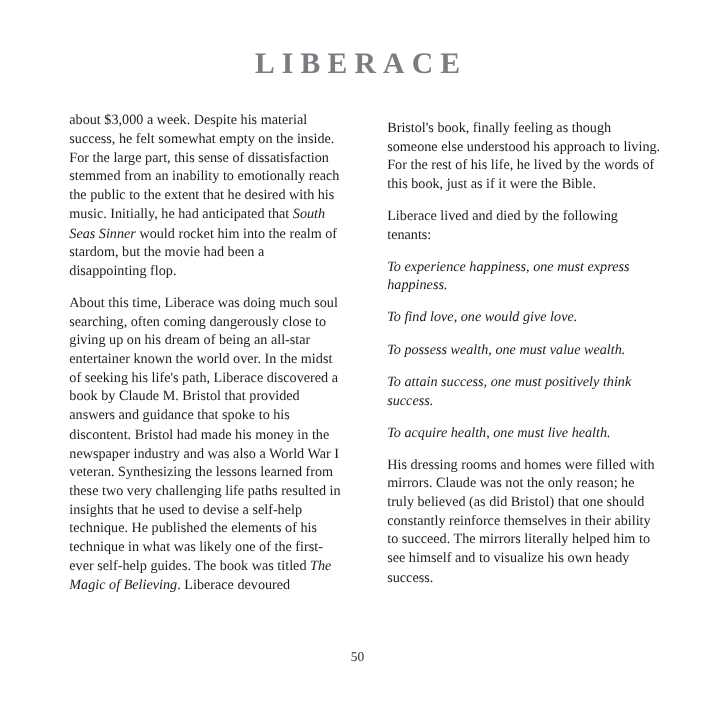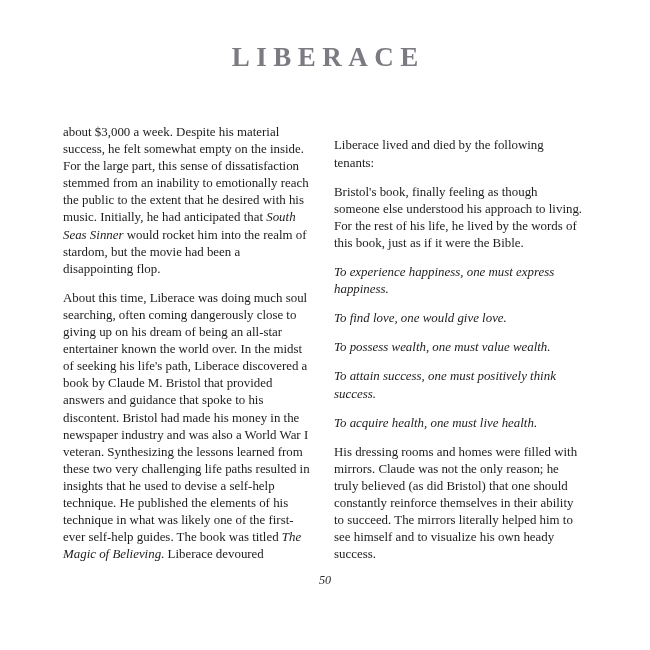--- a/index.html
+++ b/index.html
@@ -35,23 +35,22 @@
     line-height: 1;
     white-space: nowrap;
   }
   .columns {
     position: absolute;
     top: 101px;
     left: 63px;
     width: 521px;
     display: flex;
     flex-direction: row;
-    align-items: flex-end;
-    gap: 22px;
-    margin-top: 23px;
+    align-items: center;
+    gap: 40px;
   }
   .column {
     width: 249px;
     flex: 0 0 249px;
   }
   p {
     margin: 0 0 12px 0;
     font-size: 12.9px;
     line-height: 17.1px;
     text-align: left;
@@ -62,47 +61,46 @@
   }
   .tenet {
     font-style: italic;
     margin: 0 0 12px 0;
   }
   .it {
     font-style: italic;
   }
   .page-number {
     position: absolute;
-    top: 574px;
+    top: 591px;
     left: 0;
     width: 650px;
     text-align: center;
     font-size: 12.2px;
     color: #2b2b2b;
     line-height: 1;
-    font-style: italic;
   }
 </style>
 </head>
 <body>
 
 <div class="page">
 
   <div class="chapter-title">LIBERACE</div>
 
   <div class="columns">
 
     <div class="column">
       <p><span>about $3,000 a week. Despite his material success, he felt somewhat empty on the inside. For the large part, this sense of dissatisfaction stemmed from an inability to emotionally reach the public to the extent that he desired with his music. Initially, he had anticipated that </span><span class="it">South Seas Sinner</span><span> would rocket him into the realm of stardom, but the movie had been a disappointing flop.</span></p>
       <p><span>About this time, Liberace was doing much soul searching, often coming dangerously close to giving up on his dream of being an all-star entertainer known the world over. In the midst of seeking his life's path, Liberace discovered a book by Claude M. Bristol that provided answers and guidance that spoke to his discontent. Bristol had made his money in the newspaper industry and was also a World War I veteran. Synthesizing the lessons learned from these two very challenging life paths resulted in insights that he used to devise a self-help technique. He published the elements of his technique in what was likely one of the first-ever self-help guides. The book was titled </span><span class="it">The Magic of Believing</span><span>. Liberace devoured</span></p>
     </div>
 
     <div class="column">
+      <p>Bristol's book, finally feeling as though someone else understood his approach to living. For the rest of his life, he lived by the words of this book, just as if it were the Bible.</p>
       <p>Liberace lived and died by the following tenants:</p>
-      <p>Bristol's book, finally feeling as though someone else understood his approach to living. For the rest of his life, he lived by the words of this book, just as if it were the Bible.</p>
       <p class="tenet">To experience happiness, one must express happiness.</p>
       <p class="tenet">To find love, one would give love.</p>
       <p class="tenet">To possess wealth, one must value wealth.</p>
       <p class="tenet">To attain success, one must positively think success.</p>
       <p class="tenet">To acquire health, one must live health.</p>
       <p>His dressing rooms and homes were filled with mirrors. Claude was not the only reason; he truly believed (as did Bristol) that one should constantly reinforce themselves in their ability to succeed. The mirrors literally helped him to see himself and to visualize his own heady success.</p>
     </div>
 
   </div>
 

